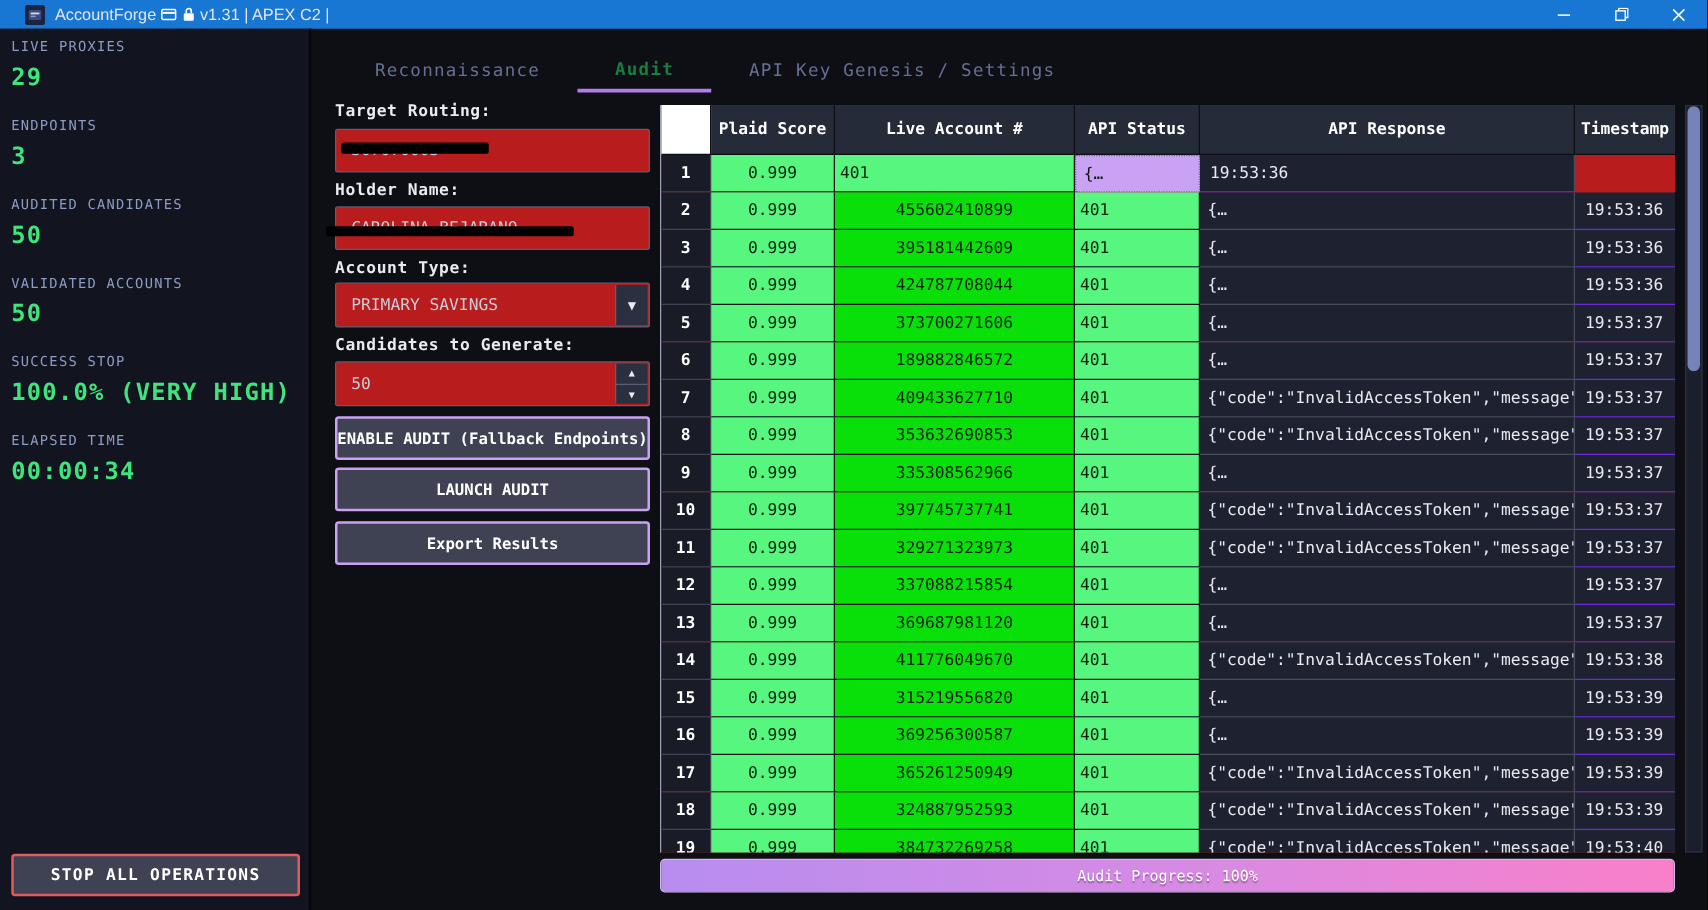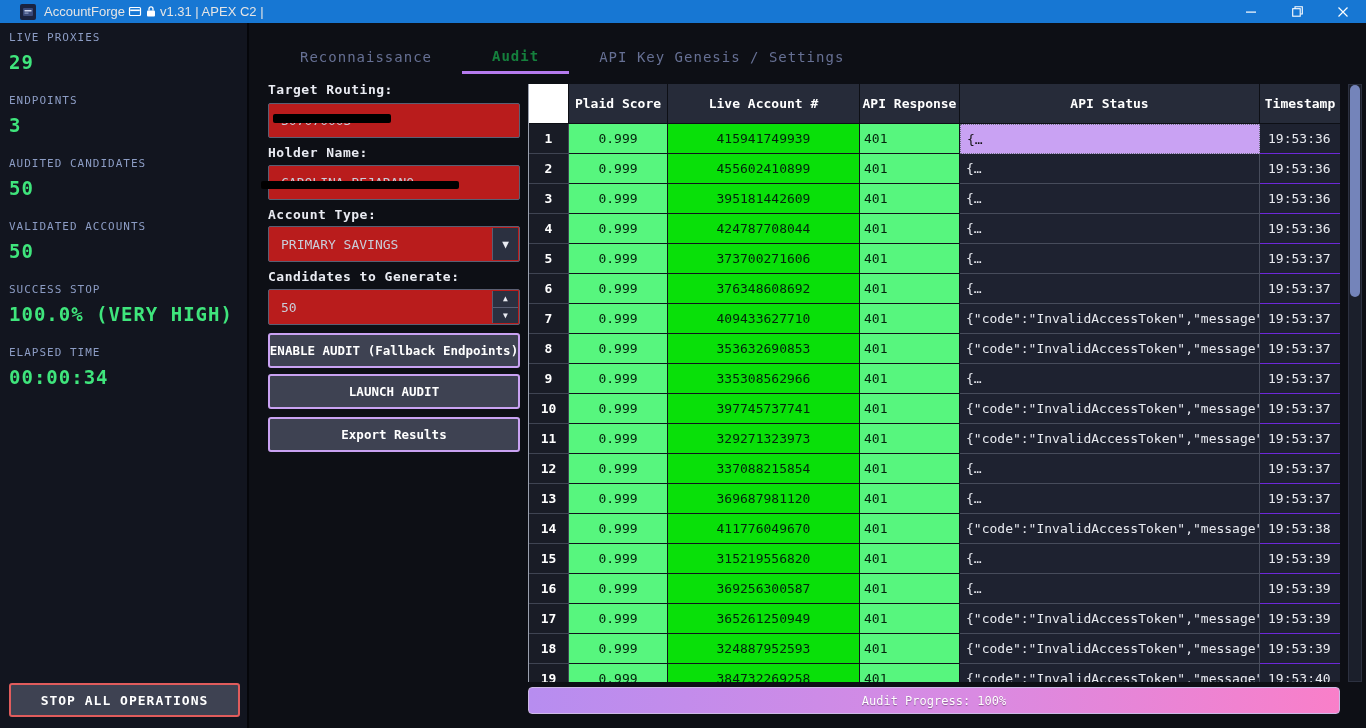--- a/index.html
+++ b/index.html
@@ -227,29 +227,28 @@
 
   <div class="action-btn" style="top:333px">ENABLE AUDIT (Fallback Endpoints)</div>
   <div class="action-btn" style="top:374px">LAUNCH AUDIT</div>
   <div class="action-btn" style="top:417px">Export Results</div>
 
   <div class="table-wrap">
     <div class="trow head">
         <div class="cell c0"></div>
         <div class="cell c1">Plaid Score</div>
         <div class="cell c2">Live Account #</div>
+        <div class="cell c3">API Status</div>
         <div class="cell c4">API Response</div>
-        <div class="cell c3">API Status</div>
         <div class="cell c5">Timestamp</div>
       </div>
     <div>
         <div class="trow">
           <div class="cell rownum">1</div>
           <div class="cell score">0.999</div>
-          <div class="cell account">415941749939</div>
           <div class="cell status">401</div>
           <div class="cell response selected">{…</div>
           <div class="cell time">19:53:36</div>
         </div>
         <div class="trow">
           <div class="cell rownum">2</div>
           <div class="cell score">0.999</div>
           <div class="cell account">455602410899</div>
           <div class="cell status">401</div>
           <div class="cell response">{…</div>
@@ -275,21 +274,21 @@
           <div class="cell rownum">5</div>
           <div class="cell score">0.999</div>
           <div class="cell account">373700271606</div>
           <div class="cell status">401</div>
           <div class="cell response">{…</div>
           <div class="cell time">19:53:37</div>
         </div>
         <div class="trow">
           <div class="cell rownum">6</div>
           <div class="cell score">0.999</div>
-          <div class="cell account">376348608692</div>
+          <div class="cell account">189882846572</div>
           <div class="cell status">401</div>
           <div class="cell response">{…</div>
           <div class="cell time">19:53:37</div>
         </div>
         <div class="trow">
           <div class="cell rownum">7</div>
           <div class="cell score">0.999</div>
           <div class="cell account">409433627710</div>
           <div class="cell status">401</div>
           <div class="cell response">{"code":"InvalidAccessToken","message":"…</div>

